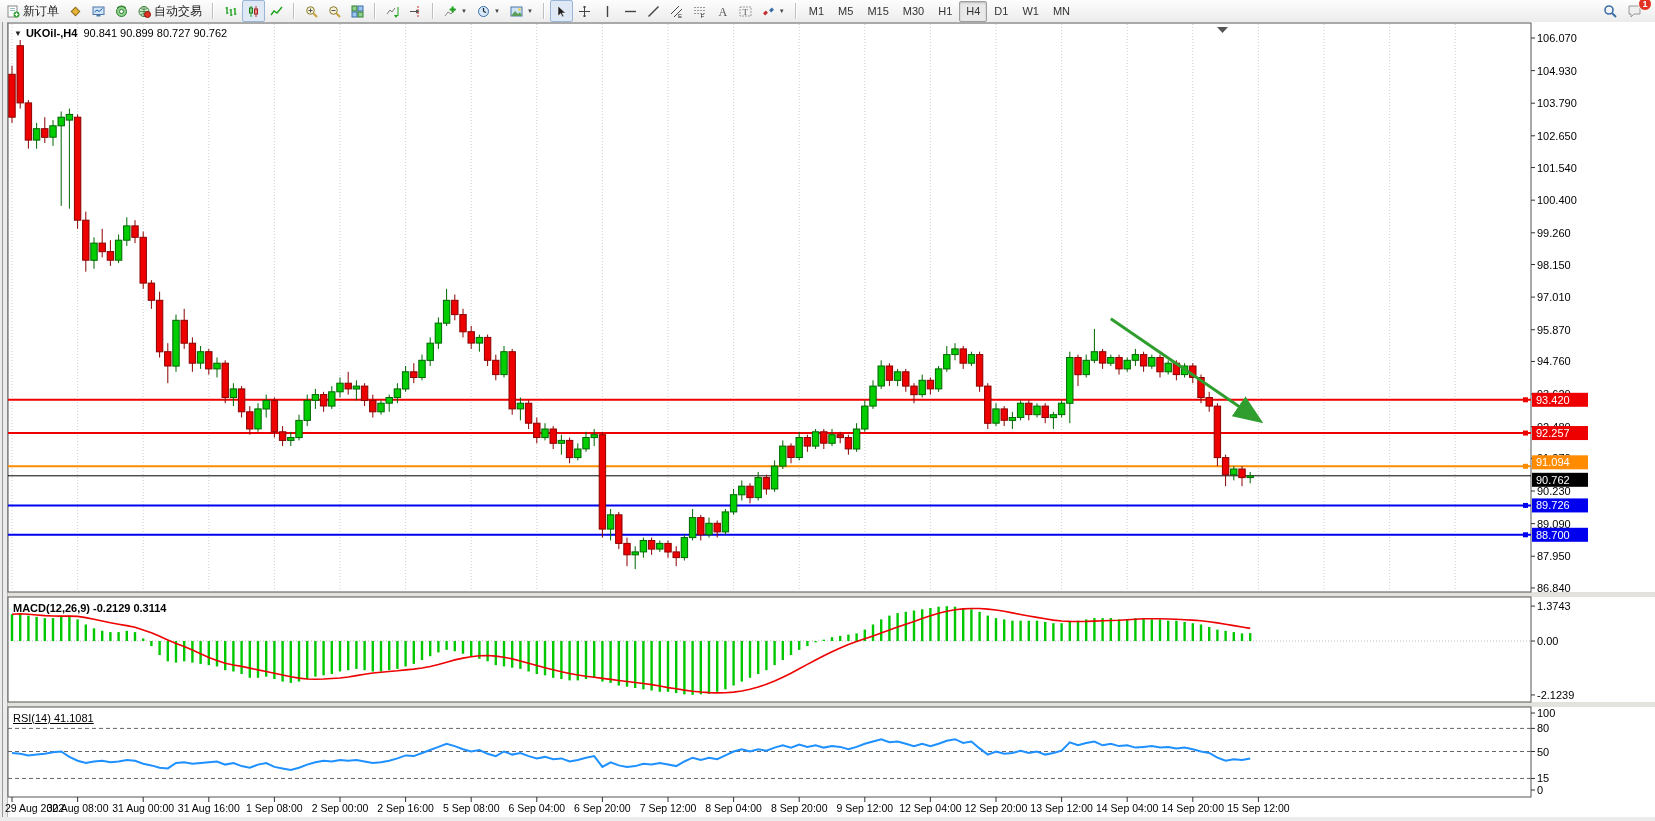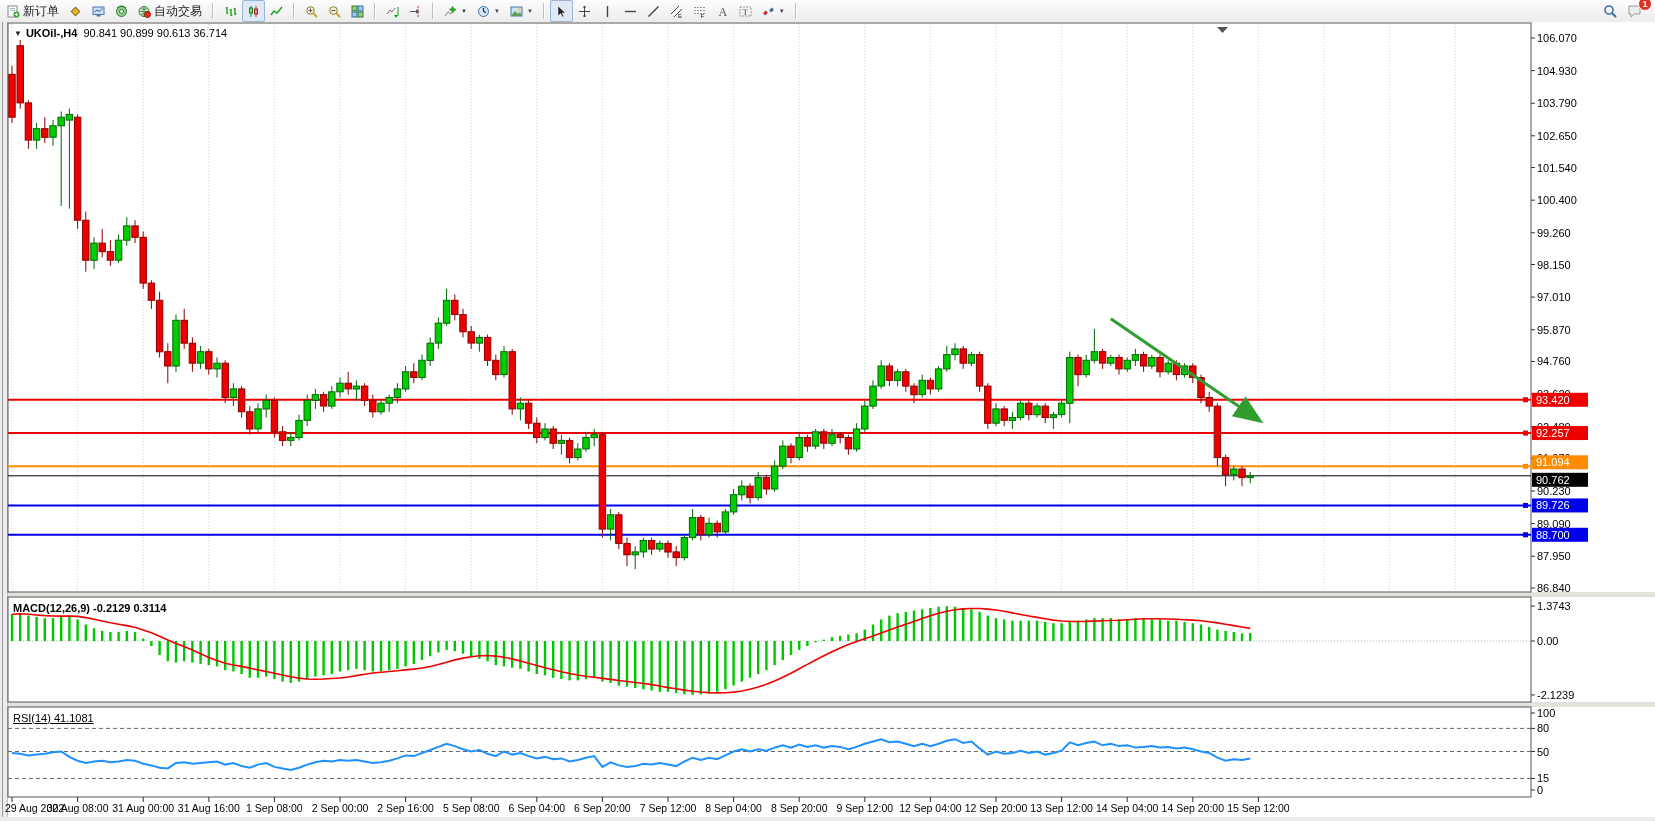--- a/index.html
+++ b/index.html
@@ -292,20 +292,31 @@
           <span>
             <svg width="13" height="13" viewBox="0 0 13 13">
               <polygon points="2,6 5,6 5,10 2,10" fill="#c03030" transform="rotate(45 3.5 8)"></polygon>
               <polygon points="8,3 11,3 11,7 8,7" fill="#3a6ea8" transform="rotate(-135 9.5 5)"></polygon>
             </svg>
           </span>
           <span class="tb-caret">▼</span>
         </div>
       </div>
       <div class="tb-sep"></div>
+      <div class="tb-group">
+        <div class="tf-btn">M1</div>
+        <div class="tf-btn">M5</div>
+        <div class="tf-btn">M15</div>
+        <div class="tf-btn">M30</div>
+        <div class="tf-btn">H1</div>
+        <div class="tf-btn active">H4</div>
+        <div class="tf-btn">D1</div>
+        <div class="tf-btn">W1</div>
+        <div class="tf-btn">MN</div>
+      </div>
       <div id="tb-right">
         <div class="tb-btn chat-wrap">
           <span>
             <svg width="14" height="14" viewBox="0 0 14 14">
               <circle cx="6" cy="6" r="4" fill="none" stroke="#3a6ea8" stroke-width="1.6"></circle>
               <line x1="9" y1="9" x2="13" y2="13" stroke="#3a6ea8" stroke-width="2"></line>
             </svg>
           </span>
         </div>
         <div class="tb-btn chat-wrap">
@@ -934,17 +945,17 @@
         <text x="995.9999999999999" y="790" font-size="10.5" fill="#000" text-anchor="middle">12 Sep 20:00</text>
         <line x1="1061.6" y1="775" x2="1061.6" y2="780" stroke="#333"></line>
         <text x="1061.6" y="790" font-size="10.5" fill="#000" text-anchor="middle">13 Sep 12:00</text>
         <line x1="1127.1999999999998" y1="775" x2="1127.1999999999998" y2="780" stroke="#333"></line>
         <text x="1127.1999999999998" y="790" font-size="10.5" fill="#000" text-anchor="middle">14 Sep 04:00</text>
         <line x1="1192.8" y1="775" x2="1192.8" y2="780" stroke="#333"></line>
         <text x="1192.8" y="790" font-size="10.5" fill="#000" text-anchor="middle">14 Sep 20:00</text>
         <line x1="1258.3999999999999" y1="775" x2="1258.3999999999999" y2="780" stroke="#333"></line>
         <text x="1258.3999999999999" y="790" font-size="10.5" fill="#000" text-anchor="middle">15 Sep 12:00</text>
       </svg>
-    <div id="chart-header" class="overlay-label"><span class="sym-caret">▼</span><b>UKOil-,H4</b>&nbsp;&nbsp;<span>90.841 90.899 90.613 36.714</span></div>
+    <div id="chart-header" class="overlay-label"><span class="sym-caret">▼</span><b>UKOil-,H4</b>&nbsp;&nbsp;<span>90.841 90.899 80.727 90.762</span></div>
     <div id="macd-label" class="overlay-label">MACD(12,26,9) -0.2129 0.3114</div>
     <div id="rsi-label" class="overlay-label">RSI(14) 41.1081</div>
   </div>
 </div>
 
 </body></html>

